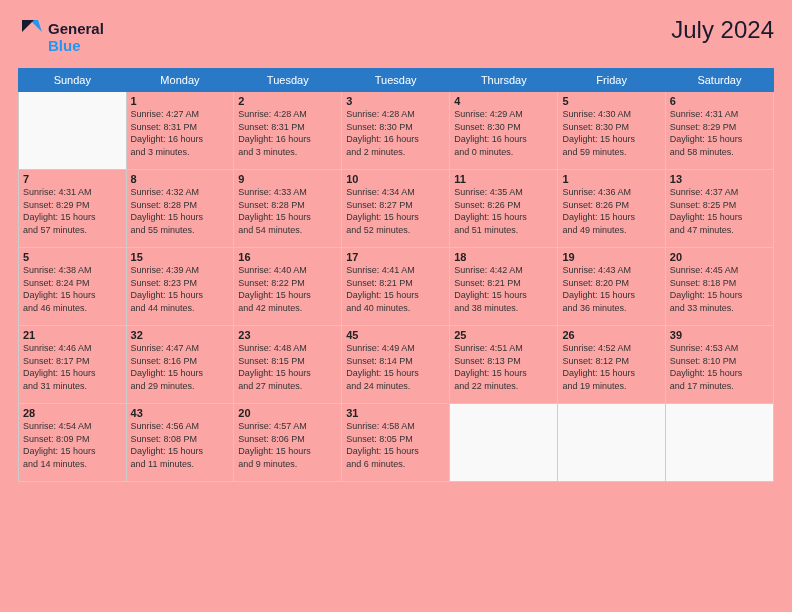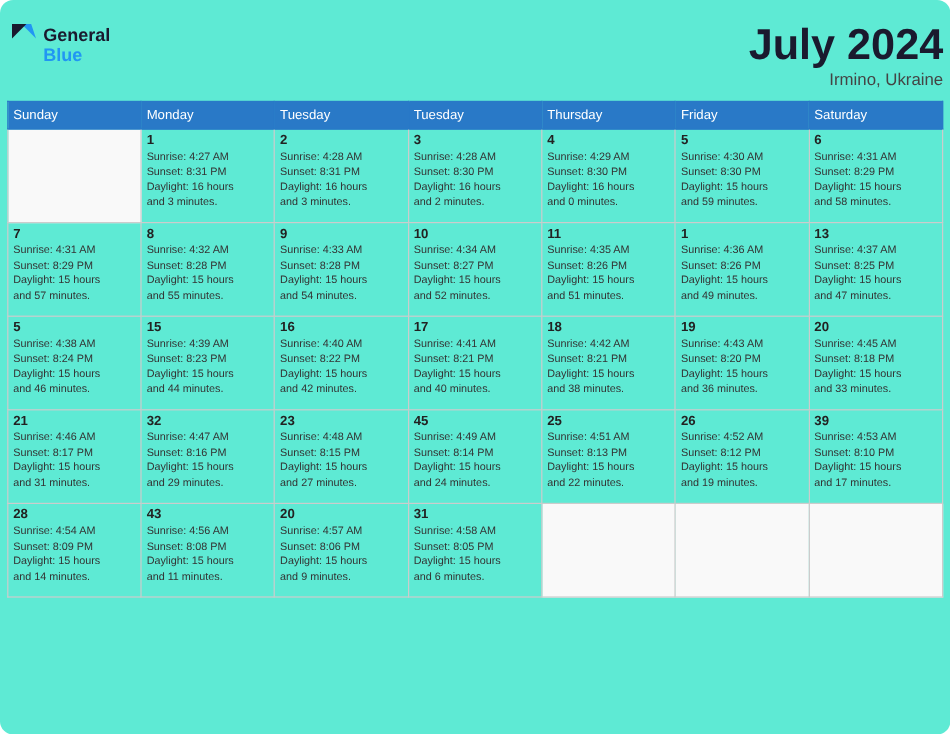--- a/index.html
+++ b/index.html
@@ -6,57 +6,56 @@
     body {
       font-family: Arial, sans-serif;
       background: #fff;
       width: 792px;
       height: 612px;
       overflow: hidden;
     }
     .page {
       width: 792px;
       height: 612px;
-      padding: 16px 6px;
-      background: #5eead4;
-      border-radius: 11px;
+      padding: 16px 18px;
+      background: #fca5a5;
     }
     .header {
       display: flex;
       justify-content: space-between;
       align-items: flex-start;
       margin-bottom: 10px;
     }
     .logo {
       display: flex;
       align-items: center;
       gap: 4px;
     }
     .title-block {
       text-align: right;
     }
     .month-year {
-      font-size: 36px;
+      font-size: 24px;
       color: #1a1a2e;
-      font-weight: 700;
+      font-weight: 400;
     }
     .location {
       font-size: 14px;
       color: #444;
     }
     .calendar {
       width: 100%;
       border-collapse: collapse;
       font-size: 9.5px;
     }
     .calendar th {
       background: #2979c7;
       color: #fff;
       padding: 5px 4px;
-      text-align: left;
+      text-align: center;
       font-size: 11px;
       font-weight: normal;
       border: 1px solid #2979c7;
     }
     .calendar td {
       border: 1px solid #ccc;
       vertical-align: top;
       padding: 3px 4px;
       width: 113px;
       height: 78px;
@@ -87,21 +86,20 @@
     <svg width="95" height="42" viewBox="0 0 95 42">
       <text x="30" y="18" font-size="15" font-weight="bold" fill="#1a1a2e" font-family="Arial">General</text>
       <text x="30" y="35" font-size="15" font-weight="bold" fill="#2196f3" font-family="Arial">Blue</text>
       <polygon points="12,4 24,16 20,4" fill="#2196f3"></polygon>
       <polygon points="4,4 16,4 4,16" fill="#1a1a2e"></polygon>
     </svg>
   </div>
 </div>
     <div class="title-block">
       <div class="month-year">July 2024</div>
-      <div class="location">Irmino, Ukraine</div>
     </div>
   </div>
 
   <table class="calendar">
     <thead>
       <tr>
         <th>Sunday</th>
         <th>Monday</th>
         <th>Tuesday</th>
         <th>Tuesday</th>

